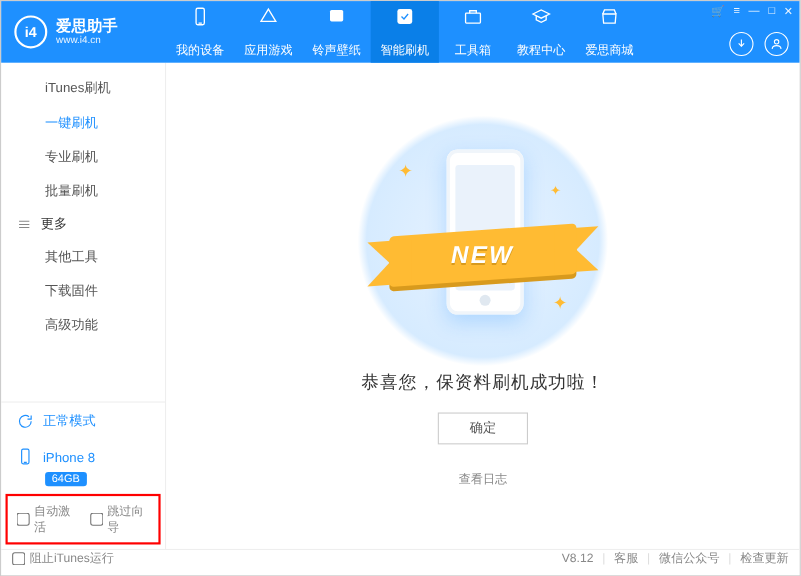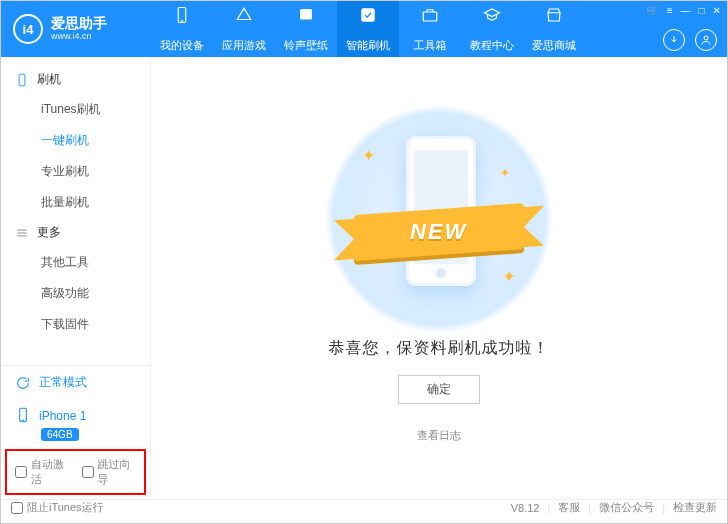--- a/index.html
+++ b/index.html
@@ -159,58 +159,52 @@
           <circle cx="12" cy="8" r="4"></circle>
           <path d="M4 21c0-4 4-6 8-6s8 2 8 6"></path>
         </svg>
       </div>
   </div>
 </div>
 
 <div class="body">
   <div class="sidebar">
     <div class="side-scroll">
-      <div class="sec-head">
-        <span class="ico"><svg viewBox="0 0 24 24">
-              <rect x="7" y="2" width="10" height="20" rx="2"></rect>
-            </svg></span>
-        <span>刷机</span>
-      </div>
       <div class="sec-item">iTunes刷机</div>
       <div class="sec-item active">一键刷机</div>
       <div class="sec-item">专业刷机</div>
       <div class="sec-item">批量刷机</div>
 
       <div class="sec-head more">
         <span class="ico"><svg viewBox="0 0 24 24">
               <line x1="4" y1="7" x2="20" y2="7"></line>
               <line x1="4" y1="12" x2="20" y2="12"></line>
               <line x1="4" y1="17" x2="20" y2="17"></line>
             </svg></span>
         <span>更多</span>
       </div>
       <div class="sec-item">其他工具</div>
+      <div class="sec-item">下载固件</div>
       <div class="sec-item">高级功能</div>
-      <div class="sec-item">下载固件</div>
     </div>
 
     <div class="side-bottom">
       <div class="mode-row">
         <svg viewBox="0 0 24 24">
             <path d="M20 12a8 8 0 11-3-6.2"></path>
             <path d="M20 4v5h-5"></path>
           </svg>
         <span>正常模式</span>
       </div>
       <div class="device-row">
         <svg viewBox="0 0 24 24">
             <rect x="7" y="2" width="10" height="20" rx="2"></rect>
             <line x1="10" y1="20" x2="14" y2="20"></line>
           </svg>
-        <span>iPhone 1</span>
+        <span>iPhone 8</span>
       </div>
       <div class="badge"><span>64GB</span></div>
       <div class="opts">
         <label class="chk">
           <input type="checkbox" style="">
           <span>自动激活</span>
         </label>
         <label class="chk">
           <input type="checkbox" style="">
           <span>跳过向导</span>

